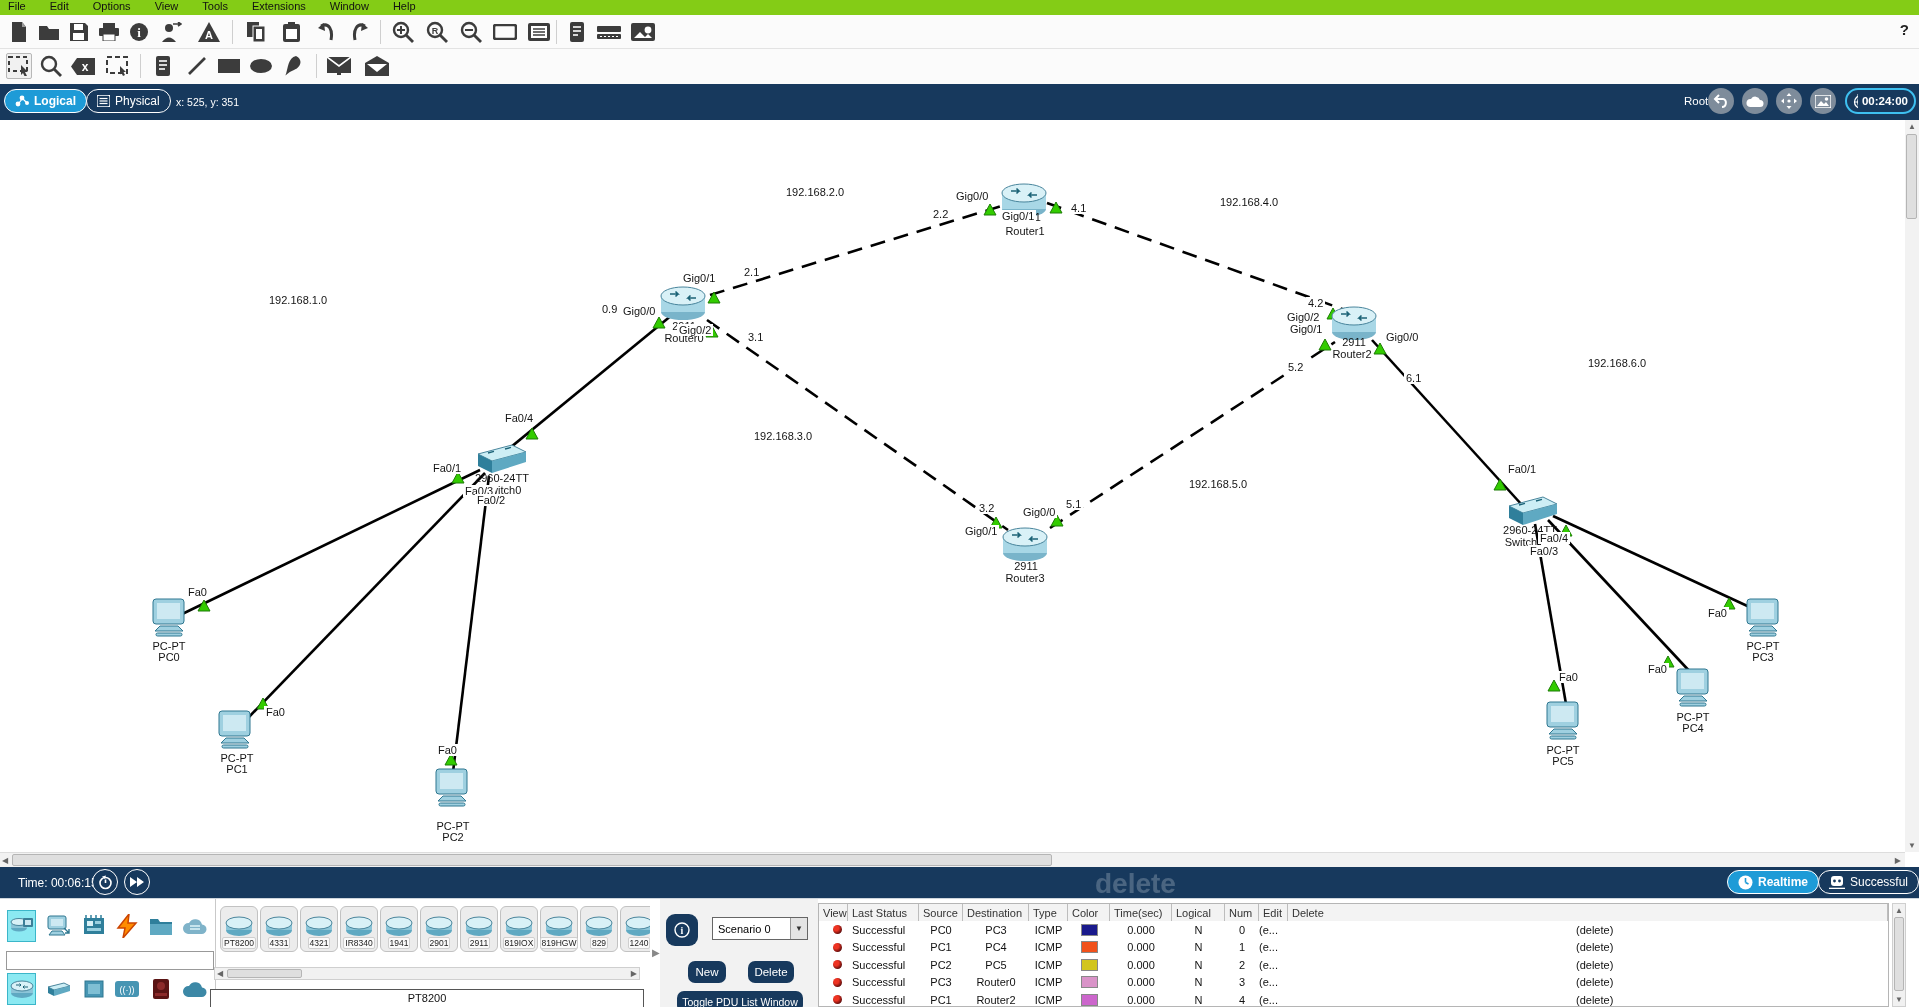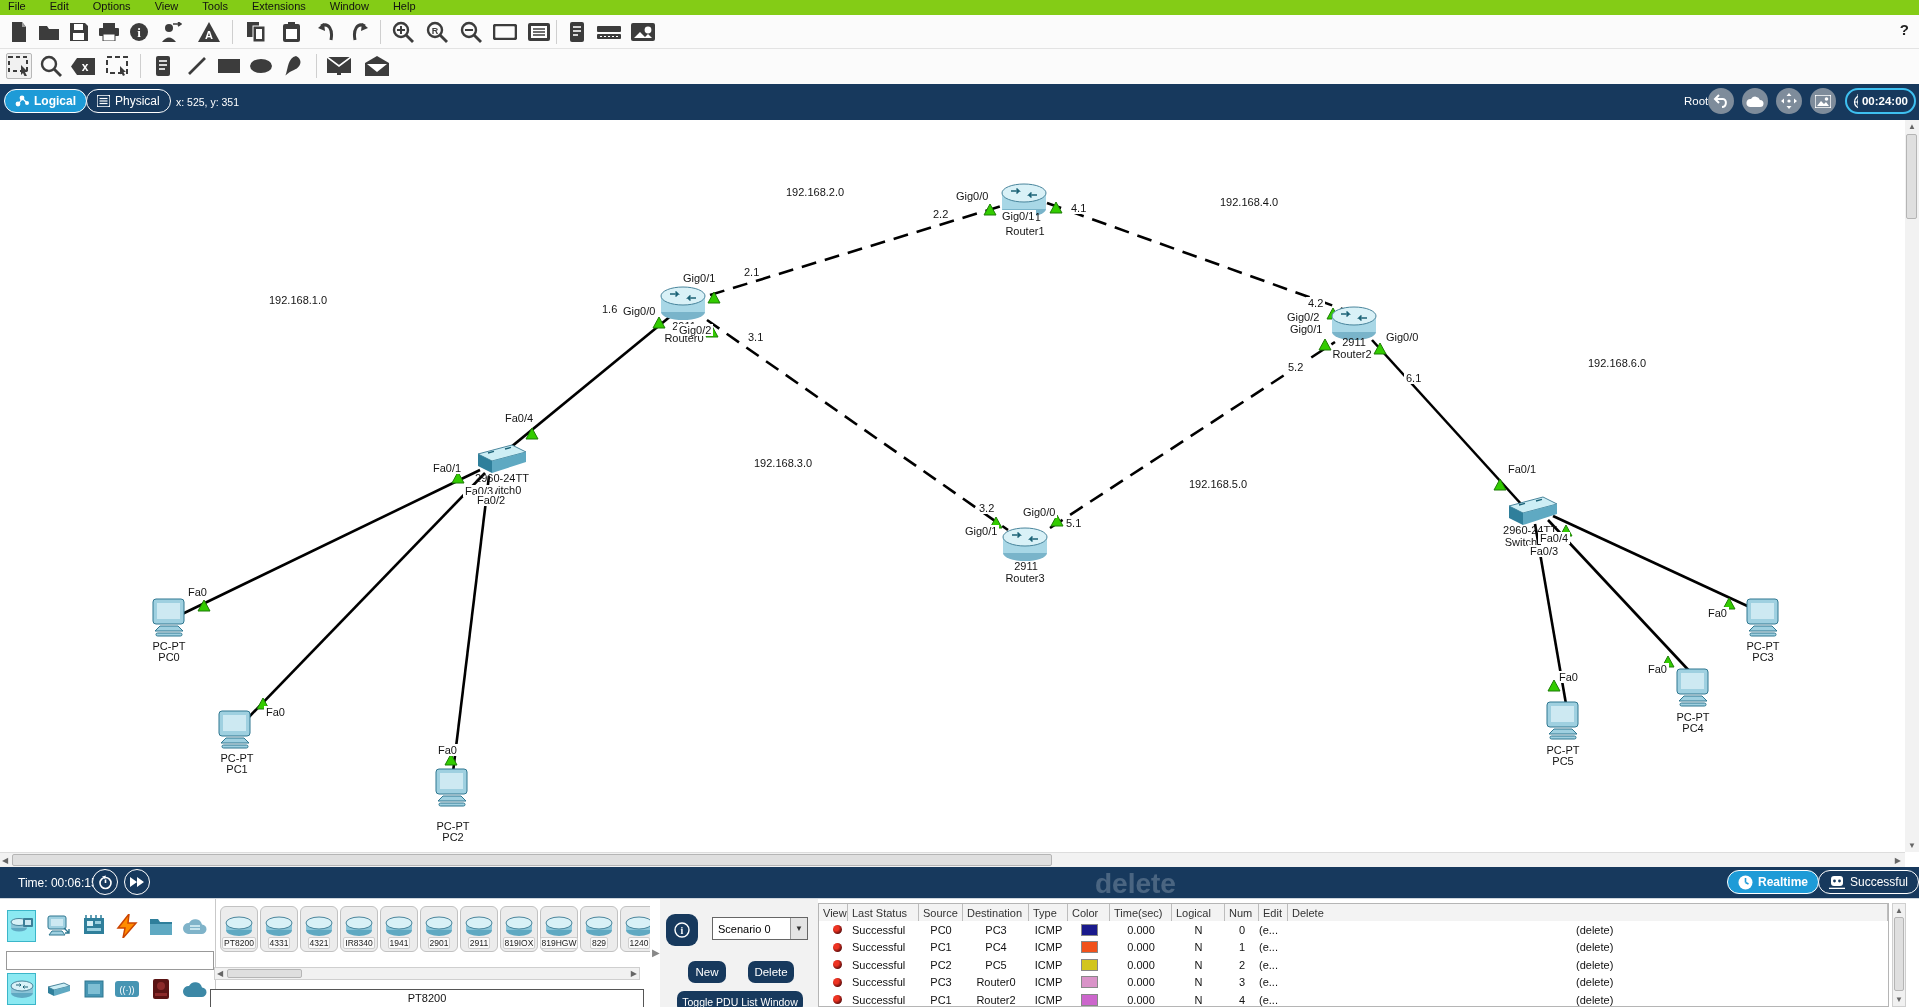--- a/index.html
+++ b/index.html
@@ -507,33 +507,33 @@
     <div class="devlabel" style="left:398px;top:711px">PC2</div>
     <div class="devlabel" style="left:1708px;top:520px">PC-PT</div>
     <div class="devlabel" style="left:1708px;top:531px">PC3</div>
     <div class="devlabel" style="left:1638px;top:591px">PC-PT</div>
     <div class="devlabel" style="left:1638px;top:602px">PC4</div>
     <div class="devlabel" style="left:1508px;top:624px">PC-PT</div>
     <div class="devlabel" style="left:1508px;top:635px">PC5</div>
 
     <span class="chip" style="left:267px;top:174px">192.168.1.0</span>
     <span class="chip" style="left:784px;top:66px">192.168.2.0</span>
-    <span class="chip" style="left:752px;top:337px">192.168.3.0</span>
+    <span class="chip" style="left:752px;top:310px">192.168.3.0</span>
     <span class="chip" style="left:1218px;top:76px">192.168.4.0</span>
     <span class="chip" style="left:1187px;top:358px">192.168.5.0</span>
     <span class="chip" style="left:1586px;top:237px">192.168.6.0</span>
 
-    <span class="chip" style="left:600px;top:183px">1.6</span>
+    <span class="chip" style="left:600px;top:183px">0.9</span>
     <span class="chip" style="left:742px;top:146px">2.1</span>
     <span class="chip" style="left:931px;top:88px">2.2</span>
     <span class="chip" style="left:746px;top:211px">3.1</span>
     <span class="chip" style="left:977px;top:382px">3.2</span>
     <span class="chip" style="left:1069px;top:82px">4.1</span>
     <span class="chip" style="left:1306px;top:177px">4.2</span>
-    <span class="chip" style="left:1064px;top:397px">5.1</span>
+    <span class="chip" style="left:1064px;top:378px">5.1</span>
     <span class="chip" style="left:1286px;top:241px">5.2</span>
     <span class="chip" style="left:1404px;top:252px">6.1</span>
 
     <span class="chip" style="left:681px;top:152px">Gig0/1</span>
     <span class="chip" style="left:621px;top:185px">Gig0/0</span>
     <span class="chip" style="left:677px;top:204px">Gig0/2</span>
     <span class="chip" style="left:954px;top:70px">Gig0/0</span>
     <span class="chip" style="left:1000px;top:90px">Gig0/1</span>
     <span class="chip" style="left:1285px;top:191px">Gig0/2</span>
     <span class="chip" style="left:1288px;top:203px">Gig0/1</span>

